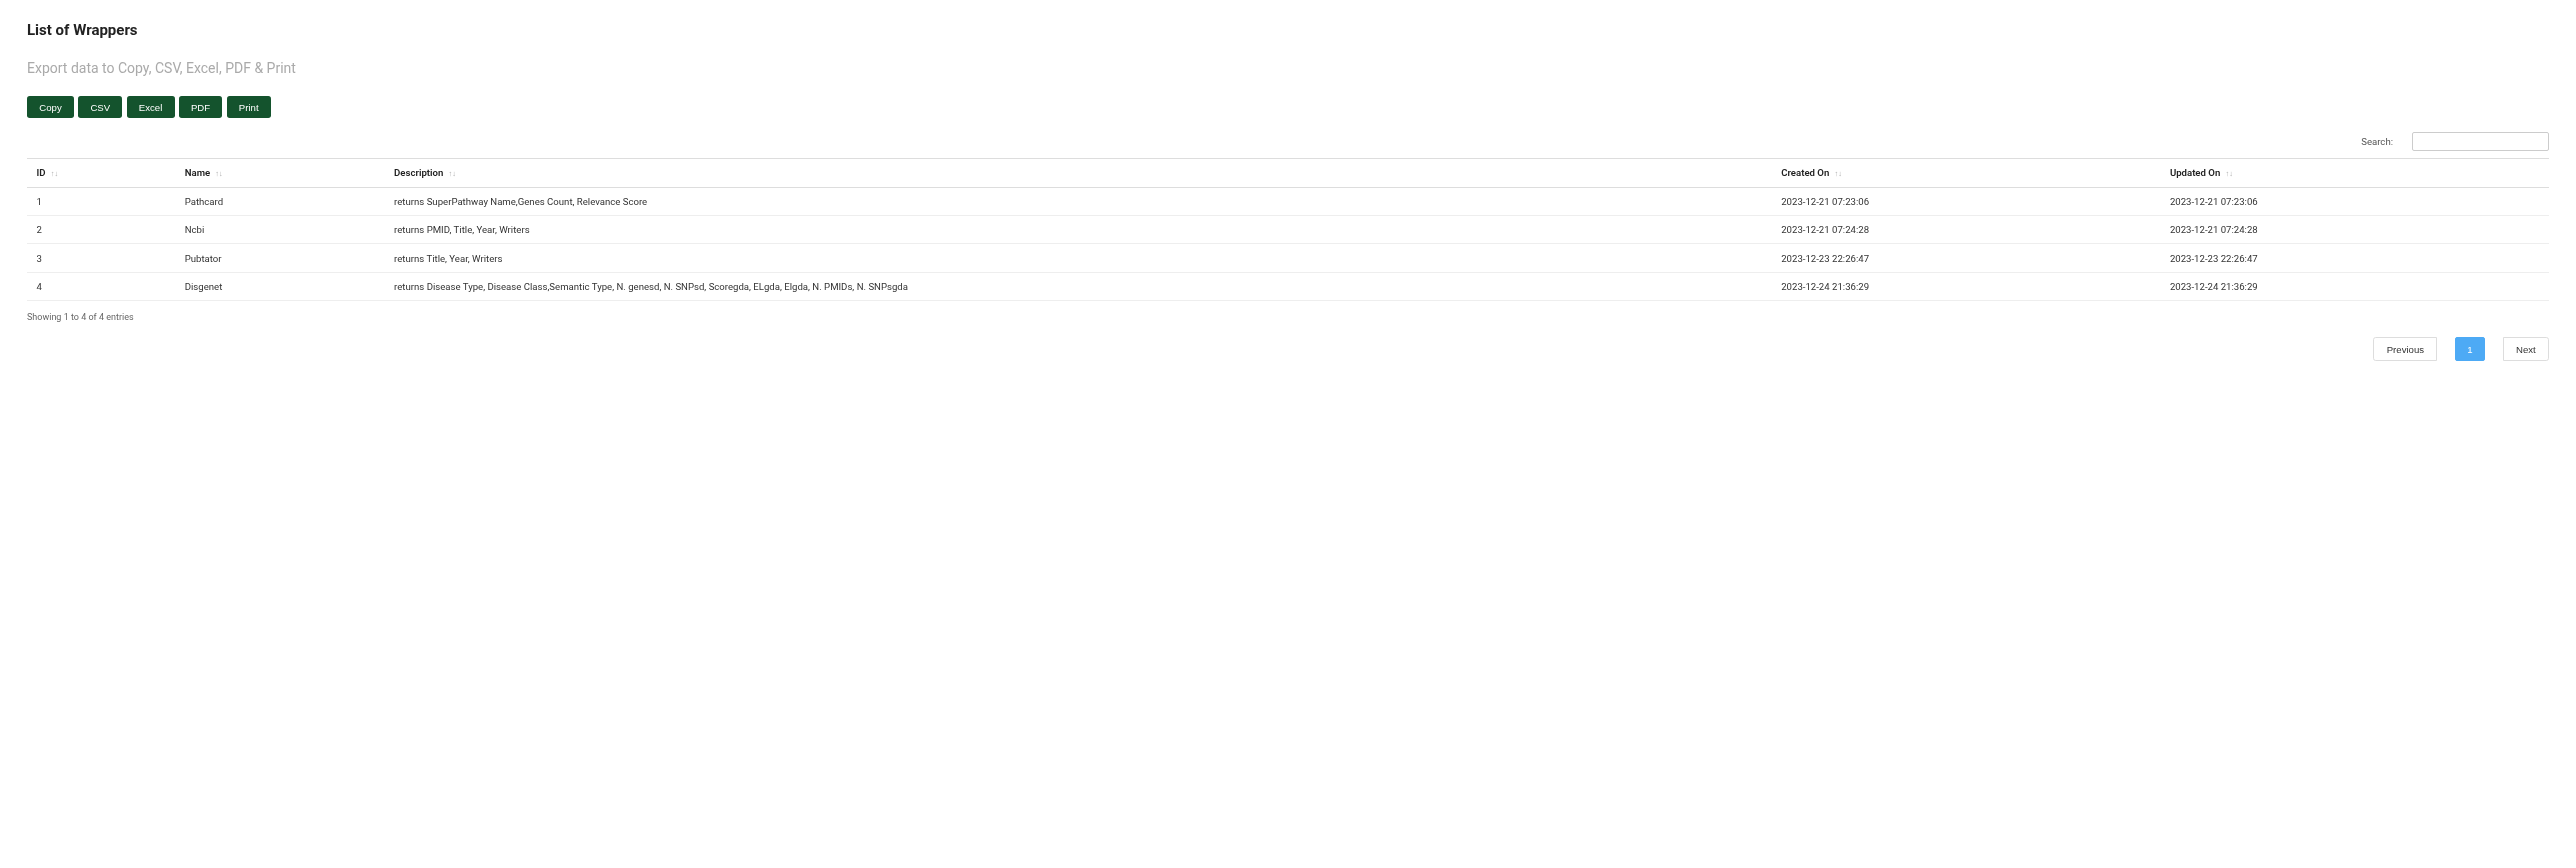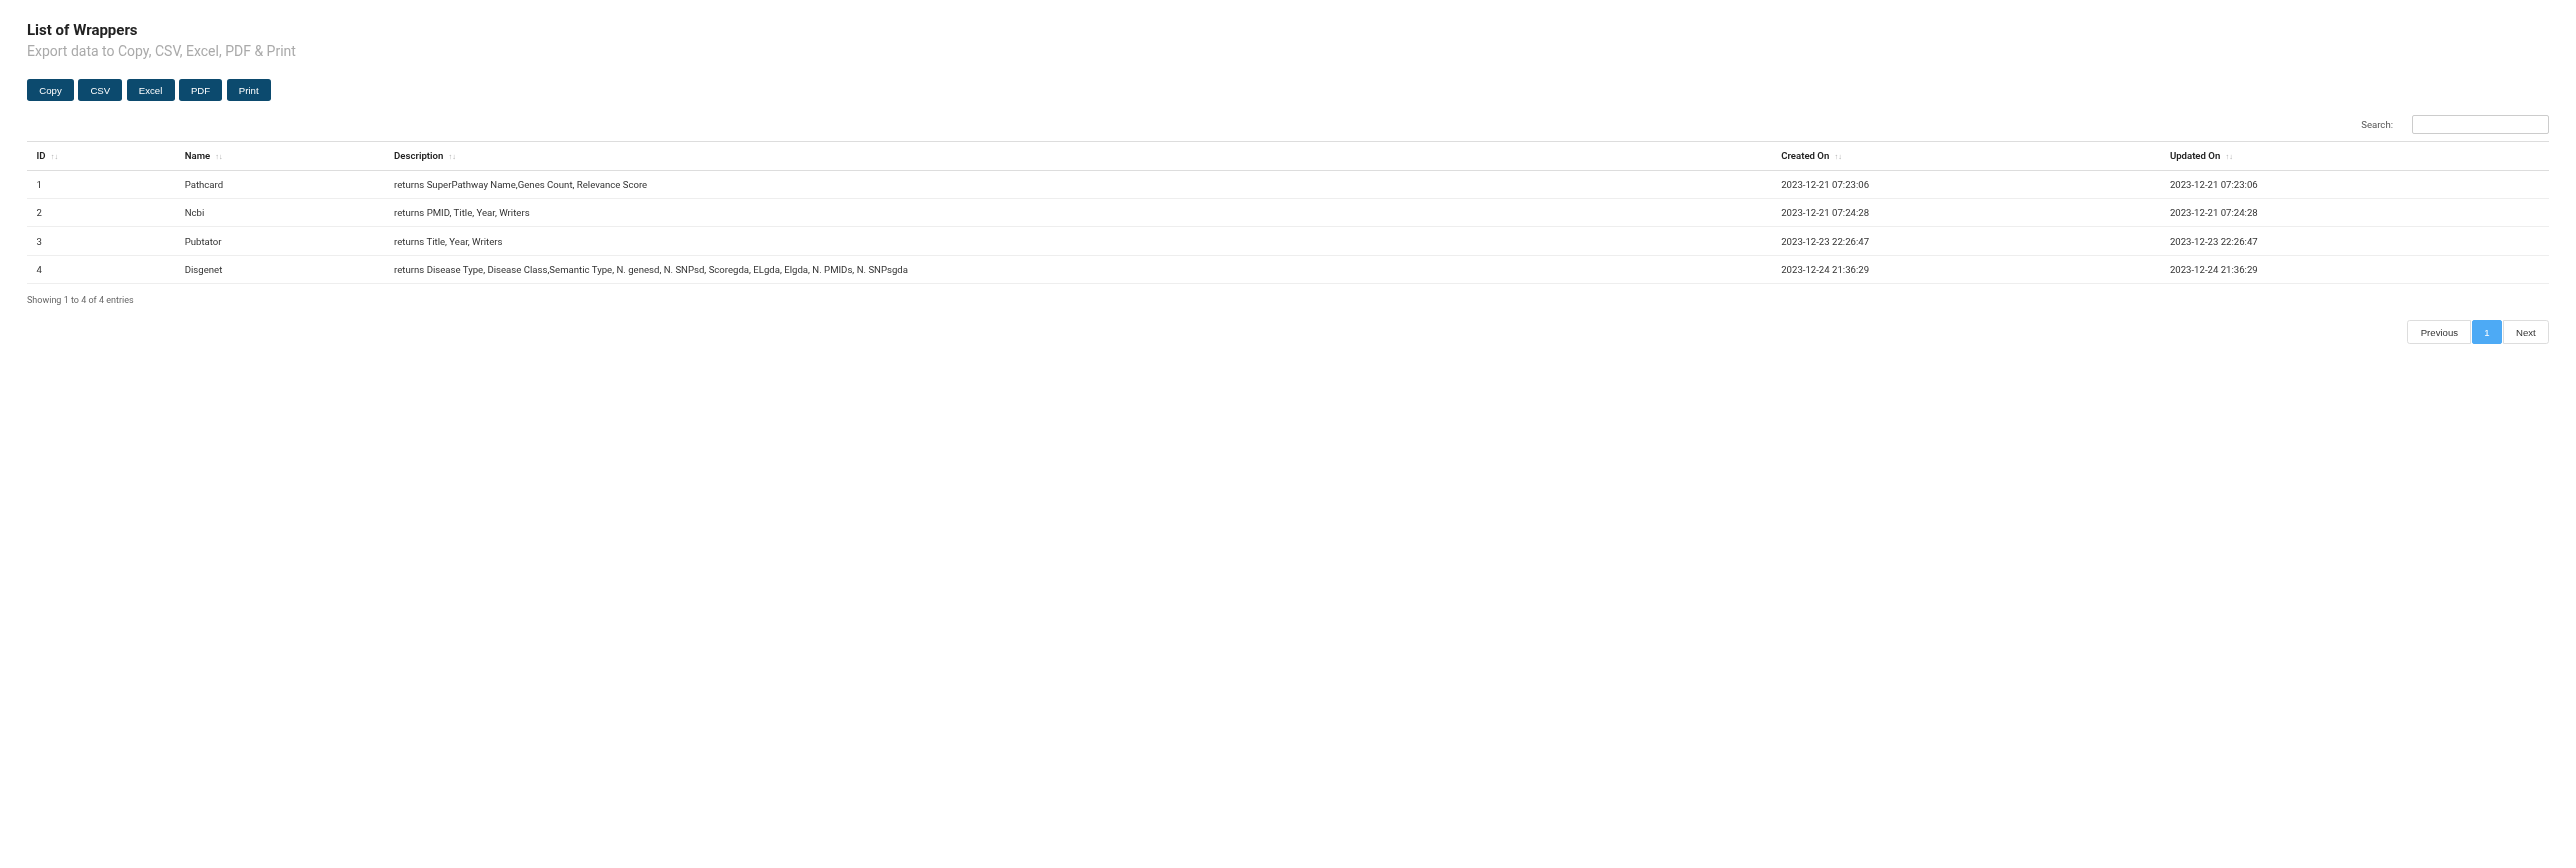--- a/index.html
+++ b/index.html
@@ -7,34 +7,34 @@
       font-family: -apple-system, BlinkMacSystemFont, 'Segoe UI', Roboto, sans-serif;
       background: #fff;
       color: #333;
       font-size: 10.2px;
       padding: 20.5px 27px;
     }
     .page-title {
       font-size: 15px;
       font-weight: 700;
       color: #222;
-      margin-bottom: 4px;
+      margin-bottom: 21px;
     }
     .page-subtitle {
       font-size: 14px;
       color: #aaa;
       margin-bottom: 20.5px;
     }
     .export-buttons {
       display: flex;
       gap: 4.1px;
       margin-bottom: 13.7px;
     }
     .export-btn {
-      background: #0c4a6e;
+      background: #14532d;
       color: #fff;
       border: none;
       border-radius: 2.7px;
       padding: 5.5px 12.3px;
       font-size: 9.6px;
       cursor: pointer;
       font-weight: 500;
     }
     .search-bar {
       display: flex;
@@ -89,21 +89,21 @@
     .showing-text {
       font-size: 9px;
       color: #666;
       margin-top: 11px;
       margin-bottom: 8px;
     }
     .pagination {
       display: flex;
       justify-content: flex-end;
       align-items: center;
-      gap: 1px;
+      gap: 18px;
       margin-top: 15px;
     }
     .page-btn {
       border: 0.7px solid #ddd;
       background: #fff;
       color: #333;
       padding: 5.5px 12.3px;
       font-size: 9.6px;
       cursor: pointer;
       border-radius: 2px;

